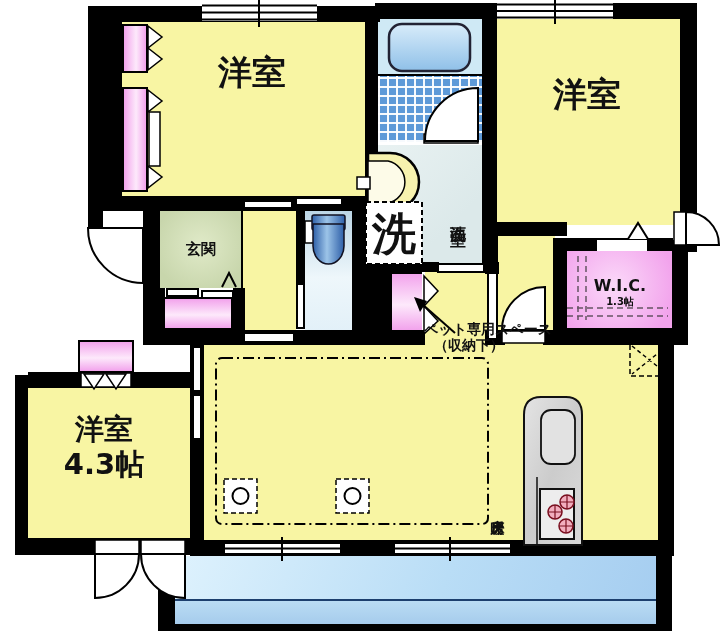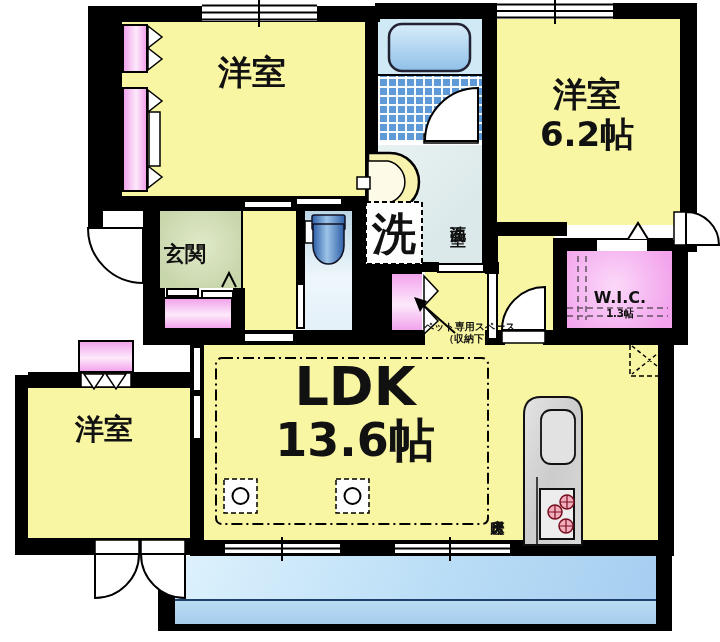--- a/index.html
+++ b/index.html
@@ -221,35 +221,31 @@
       <line x1="455" y1="333" x2="422" y2="304" stroke="#000" stroke-width="2"></line>
       <polygon points="414,297 427,301 420,312" fill="#000"></polygon>
     </g>
   </svg>
 
   <div class="lbl" style="left:152px;top:52px;width:200px;font-size:34px;line-height:1.18">
     <span style="display:block">洋室</span>
   </div>
   <div class="lbl" style="left:488px;top:74px;width:198px;font-size:34px;line-height:1.18">
     <span style="display:block">洋室</span>
-    <span style="display:block">6.2帖</span>
   </div>
   <div class="lbl" style="left:16px;top:412px;width:176px;font-size:29px;line-height:1.2">
     <span style="display:block">洋室</span>
-  </div>
-  <div class="lbl" style="left:205px;top:358px;width:300px;line-height:1.08">
-    <span style="display:block;font-size:54px">LDK</span>
-    <span style="display:block;font-size:46px">13.6帖</span>
-  </div>
-  <div class="lbl" style="left:575px;top:288px;width:90px;font-size:16px;line-height:1.25">
+    <span style="display:block">4.3帖</span>
+  </div>
+  <div class="lbl" style="left:575px;top:276px;width:90px;font-size:16px;line-height:1.25">
     <span style="display:block">W.I.C.</span>
     <span style="display:block;font-size:10px">1.3帖</span>
   </div>
-  <div class="lbl" style="left:146px;top:240px;width:78px;font-size:21px">玄関</div>
+  <div class="lbl" style="left:162px;top:240px;width:78px;font-size:15px">玄関</div>
   <div class="lbl vert" style="left:447px;top:168px;height:96px;font-size:16px;letter-spacing:2px">洗面室</div>
   <div class="lbl" style="left:366px;top:204px;width:56px;height:60px;font-size:44px;line-height:60px">洗</div>
   <div class="lbl vert" style="left:489px;top:477px;height:62px;font-size:14px">床暖房</div>
-  <div class="lbl" style="left:424px;top:321px;width:90px;font-size:10px;line-height:1.15">
+  <div class="lbl" style="left:424px;top:321px;width:90px;font-size:14px;line-height:1.15">
     <span style="display:block">ペット専用スペース</span>
     <span style="display:block">（収納下）</span>
   </div>
 
 </div>
 
 </body></html>

